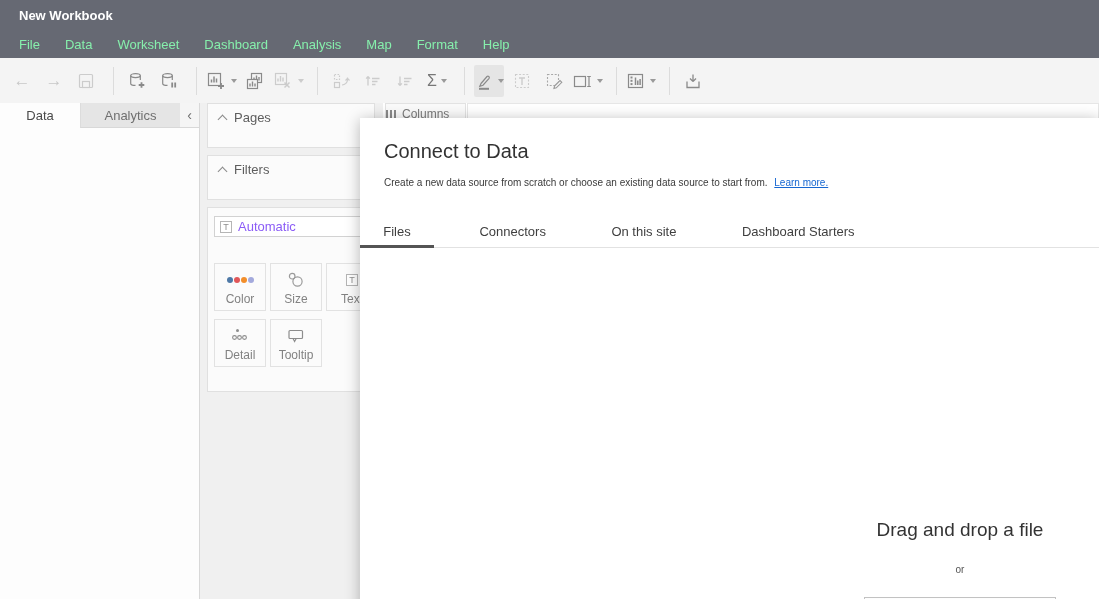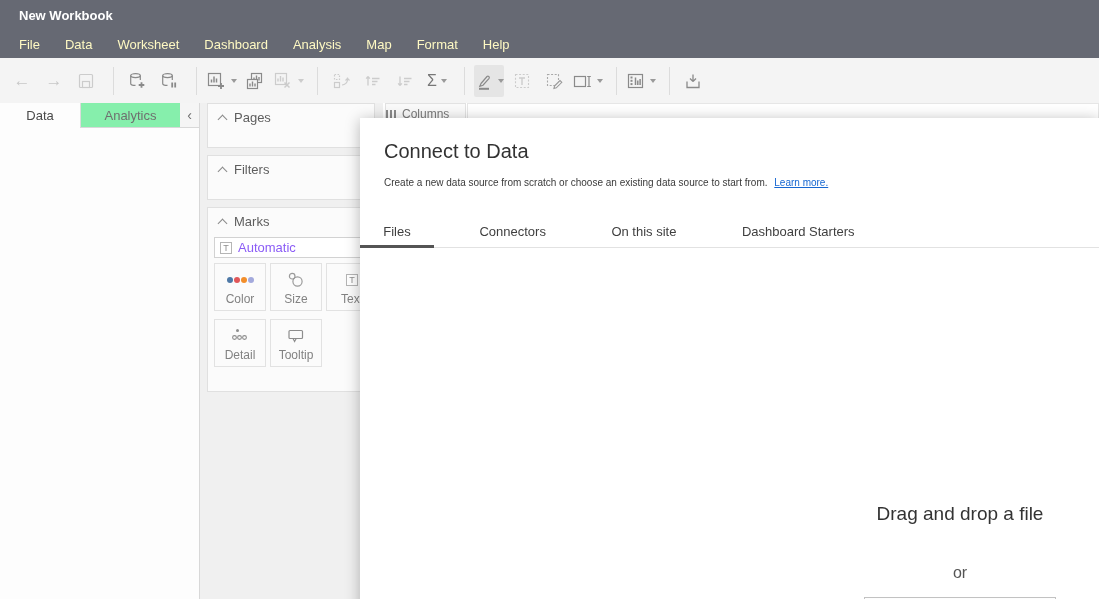--- a/index.html
+++ b/index.html
@@ -15,21 +15,21 @@
     position:absolute; left:0; top:0; width:1099px; height:30px;
     background:#666973; color:#fff;
   }
   .titlebar .wb-title {
     position:absolute; left:19px; top:8px; font-size:13px; font-weight:bold; color:#ffffff;
   }
   .menubar {
     position:absolute; left:0; top:30px; width:1099px; height:28px;
     background:#666973; display:flex; align-items:center; padding-left:19px; gap:25px;
   }
-  .menubar .menu-item { font-size:13px; color:#fef9c3; cursor:default; }
+  .menubar .menu-item { font-size:13px; color:#86efac; cursor:default; }
 
   
   .toolbar {
     position:absolute; left:0; top:58px; width:1099px; height:45px;
     background:#f4f4f4; display:flex; align-items:center; padding-left:8px;
   }
   .tbtn {
     height:32px; min-width:28px; display:flex; align-items:center; justify-content:center;
     margin-right:4px; border-radius:2px; position:relative;
   }
@@ -46,21 +46,21 @@
 
   
   .data-panel {
     position:absolute; left:0; top:103px; width:200px; bottom:0;
     background:#fdfdfd; border-right:1px solid #d8d8d8;
   }
   .panel-tabs { position:absolute; left:0; top:0; width:199px; height:25px; display:flex; }
   .ptab { font-size:13px; display:flex; align-items:center; justify-content:center; }
   .ptab.active { width:80px; color:#4a4a4a; background:#fdfdfd; }
   .ptab.inactive {
-    flex:1; color:#6f6f6f; background:#86efac;
+    flex:1; color:#6f6f6f; background:#e5e5e5;
     border-left:1px solid #dcdcdc; border-bottom:1px solid #d8d8d8;
   }
   .panel-collapse {
     width:19px; display:flex; align-items:center; justify-content:center;
     background:#f5f5f5; border-bottom:1px solid #d8d8d8;
     color:#6f6f6f; font-size:14px; cursor:pointer;
   }
 
   
   .cards-col {
@@ -138,26 +138,26 @@
   .dtab {
     position:relative; display:inline-block; height:25px; line-height:18px;
     font-size:13px; color:#3f3f3f; text-align:center; cursor:pointer; vertical-align:top;
   }
   .dtab.first { width:74px; }
   .dtab:not(.first) { padding:0 20px; margin-left:21px; }
   .dtab.active { border-bottom:3px solid #545454; z-index:1; }
 
   .dropzone { position:absolute; left:0; top:49px; right:0; bottom:0; }
   .dz-headline {
-    position:absolute; left:600px; top:336px; transform:translateX(-50%);
+    position:absolute; left:600px; top:352px; transform:translateX(-50%);
     font-size:19px; color:#333333; white-space:nowrap;text-align:center;
   }
   .dz-or {
     position:absolute; left:600px; top:397px; transform:translateX(-50%);
-    font-size:16px; color:#555555;
+    font-size:10px; color:#555555;
   }
   .dz-upload {
     position:absolute; left:504px; top:430px; width:192px; height:24px;
     background:#fdfdfd; border:1px solid #c2c2c2; font-size:13px; color:#3a3a3a;
     font-family:"Liberation Sans", sans-serif; cursor:pointer;
   }
 </style>
 </head>
 <body>
 
@@ -356,24 +356,20 @@
         <span class="card-title">Filters</span>
       </div>
     </div>
     <div class="card pages">
       <div class="card-head">
         <span class="chev-up"></span>
         <span class="card-title">Pages</span>
       </div>
     </div>
     <div class="card marks">
-      <div class="card-head">
-        <span class="chev-up"></span>
-        <span class="card-title">Marks</span>
-      </div>
       <div class="mark-type">
         <span class="tbox">T</span>
         <span class="mark-type-label">Automatic</span>
       </div>
       <div class="marks-grid">
         <div class="mbtn b-color">
           <span class="micon dots2x2">
             <i class="d1"></i>
               <i class="d2"></i>
               <i class="d3"></i>

